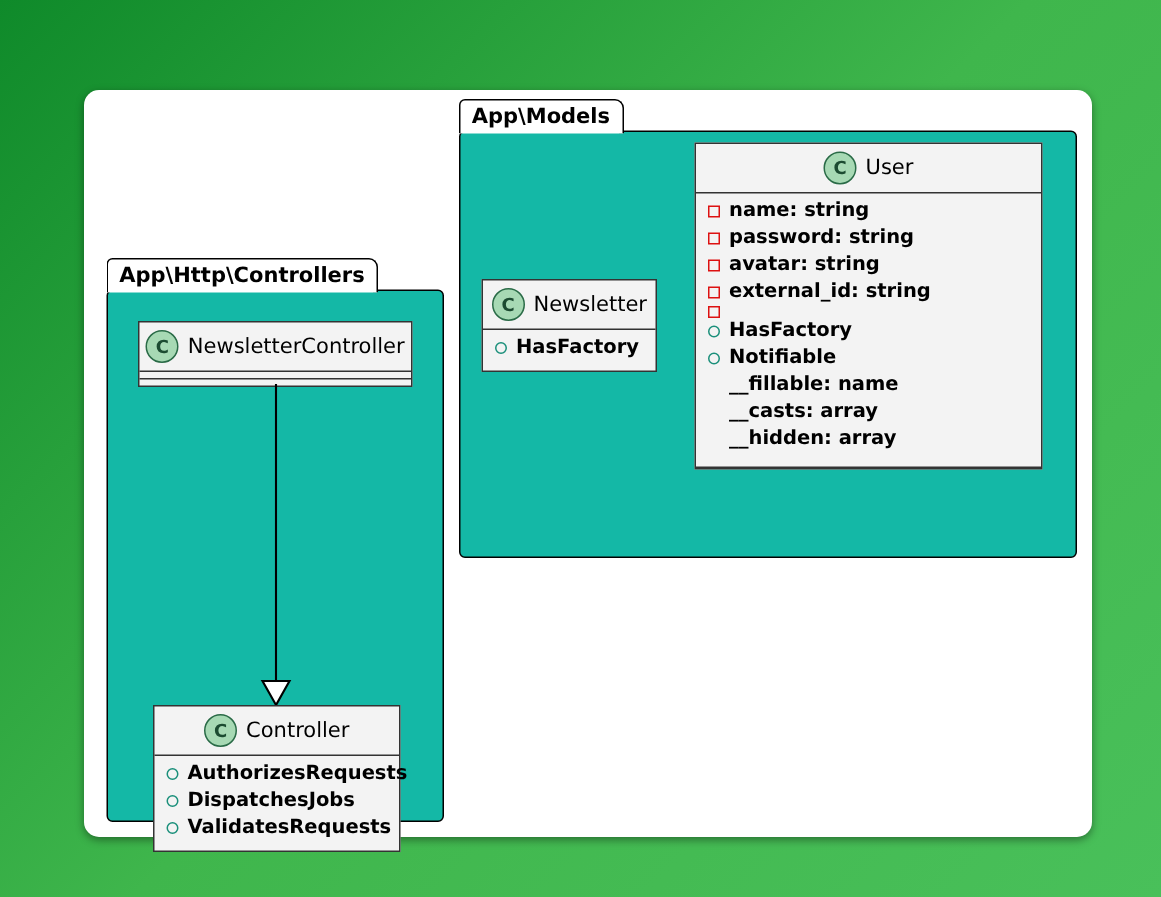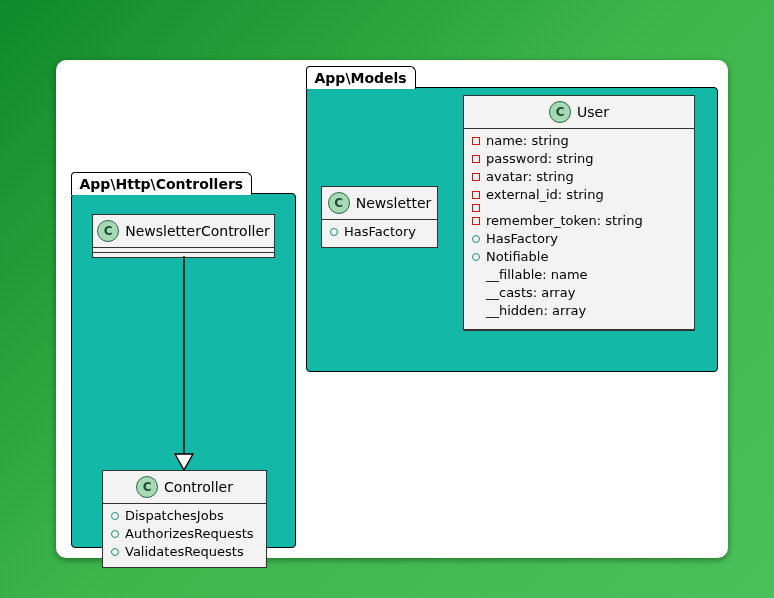--- a/index.html
+++ b/index.html
@@ -63,20 +63,21 @@
     padding: 5px 8px;
     border-bottom: 1px solid #333;
     font-size: 14px;
   }
   .cls-sep {
     height: 4px;
     border-bottom: 1px solid #333;
   }
   .cls-members {
     padding: 3px 8px 6px 8px;
+    font-weight: bold;
   }
   .member {
     display: flex;
     align-items: center;
     gap: 6px;
     line-height: 18px;
     white-space: nowrap;
   }
   .sym {
     width: 8px;
@@ -133,25 +134,25 @@
     </svg>
 
     <div class="cls" style="left:30px; top:276px; width:165px;">
       <div class="cls-head">
         <span class="cbadge">C</span>
         <span>Controller</span>
       </div>
       <div class="cls-members" id="members-controller">
           <div class="member">
             <span class="sym ci teal"></span>
+            <span>AuthorizesRequests</span>
+          </div>
+          <div class="member">
+            <span class="sym ci teal"></span>
             <span>DispatchesJobs</span>
-          </div>
-          <div class="member">
-            <span class="sym ci teal"></span>
-            <span>AuthorizesRequests</span>
           </div>
           <div class="member">
             <span class="sym ci teal"></span>
             <span>ValidatesRequests</span>
           </div>
         </div>
     </div>
   </div>
 
   <div class="pkg" style="left:250px; top:27px; width:410px; height:283px;">
@@ -189,24 +190,20 @@
             <span>avatar: string</span>
           </div>
           <div class="member">
             <span class="sym sq red"></span>
             <span>external_id: string</span>
           </div>
           <div class="member">
             <span class="sym sq red"></span>
           </div>
           <div class="member">
-            <span class="sym sq red"></span>
-            <span>remember_token: string</span>
-          </div>
-          <div class="member">
             <span class="sym ci teal"></span>
             <span>HasFactory</span>
           </div>
           <div class="member">
             <span class="sym ci teal"></span>
             <span>Notifiable</span>
           </div>
           <div class="member">
             <span class="sym none"></span>
             <span>__fillable: name</span>

